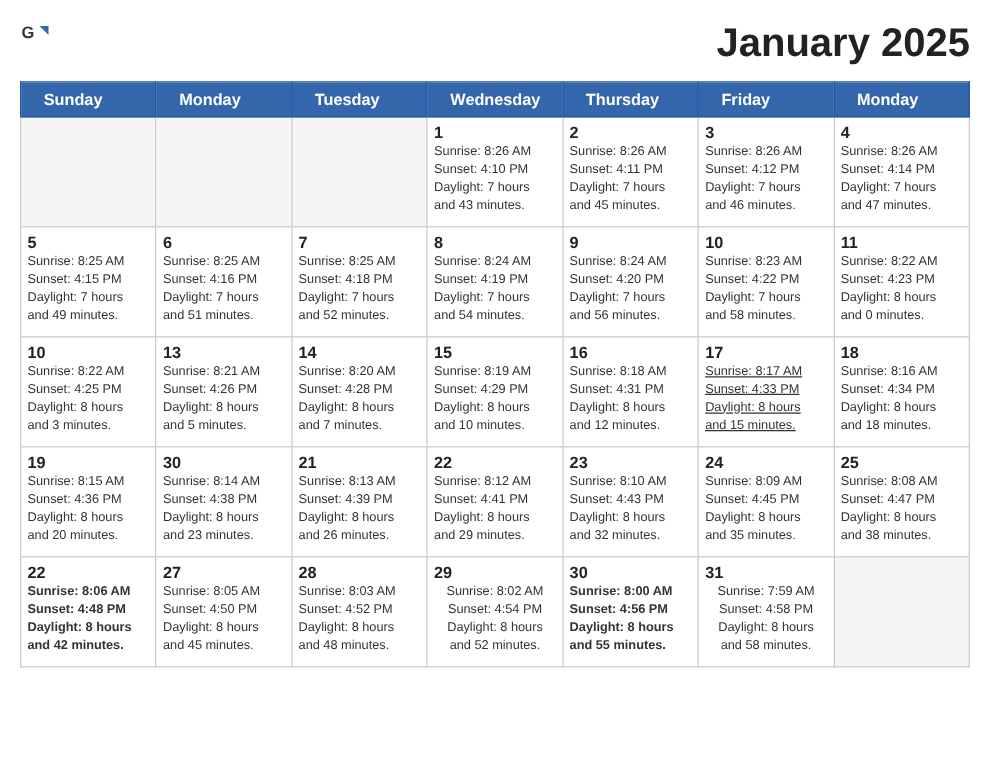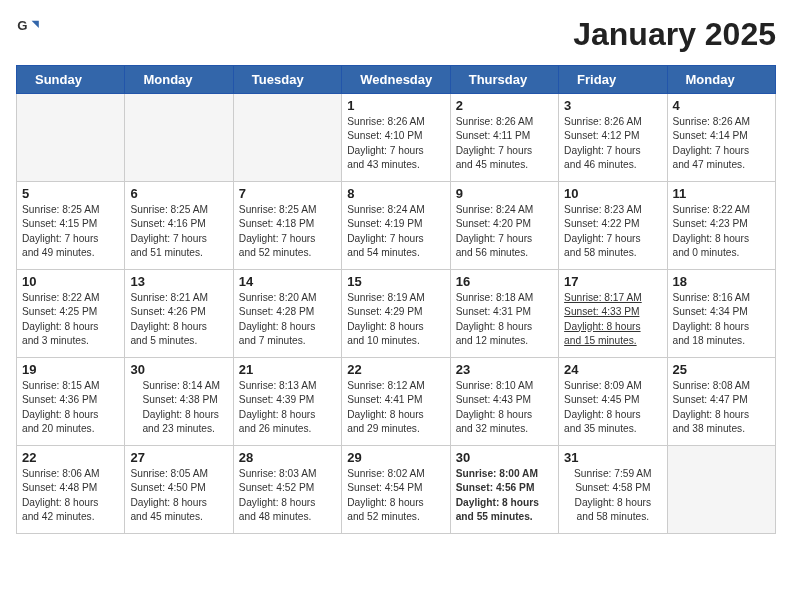--- a/index.html
+++ b/index.html
@@ -252,21 +252,21 @@
       <tr>
         <td>
           <div class="day-number">19</div>
           <div class="cell-text" style="white-space: pre-wrap;">Sunrise: 8:15 AM
 Sunset: 4:36 PM
 Daylight: 8 hours
 and 20 minutes.</div>
         </td>
         <td>
           <div class="day-number">30</div>
-          <div class="cell-text" style="white-space: pre-wrap; margin-left: 12px;">Sunrise: 8:14 AM
+          <div class="cell-text" style="white-space: pre-wrap;">Sunrise: 8:14 AM
 Sunset: 4:38 PM
 Daylight: 8 hours
 and 23 minutes.</div>
         </td>
         <td>
           <div class="day-number">21</div>
           <div class="cell-text" style="white-space: pre-wrap;">Sunrise: 8:13 AM
 Sunset: 4:39 PM
 Daylight: 8 hours
 and 26 minutes.</div>
@@ -296,42 +296,42 @@
           <div class="day-number">25</div>
           <div class="cell-text" style="white-space: pre-wrap;">Sunrise: 8:08 AM
 Sunset: 4:47 PM
 Daylight: 8 hours
 and 38 minutes.</div>
         </td>
       </tr>
       <tr>
         <td>
           <div class="day-number">22</div>
-          <div class="cell-text" style="white-space: pre-wrap;">Sunrise: 8:06 AM
+          <div class="cell-text" style="white-space: pre-wrap; font-weight: bold;">Sunrise: 8:06 AM
 Sunset: 4:48 PM
 Daylight: 8 hours
 and 42 minutes.</div>
         </td>
         <td>
           <div class="day-number">27</div>
           <div class="cell-text" style="white-space: pre-wrap;">Sunrise: 8:05 AM
 Sunset: 4:50 PM
 Daylight: 8 hours
 and 45 minutes.</div>
         </td>
         <td>
           <div class="day-number">28</div>
           <div class="cell-text" style="white-space: pre-wrap;">Sunrise: 8:03 AM
 Sunset: 4:52 PM
 Daylight: 8 hours
 and 48 minutes.</div>
         </td>
         <td>
           <div class="day-number">29</div>
-          <div class="cell-text" style="white-space: pre-wrap;">Sunrise: 8:02 AM
+          <div class="cell-text" style="white-space: pre-wrap; text-align: center;">Sunrise: 8:02 AM
 Sunset: 4:54 PM
 Daylight: 8 hours
 and 52 minutes.</div>
         </td>
         <td>
           <div class="day-number">30</div>
           <div class="cell-text" style="white-space: pre-wrap; font-weight: bold;">Sunrise: 8:00 AM
 Sunset: 4:56 PM
 Daylight: 8 hours
 and 55 minutes.</div>

